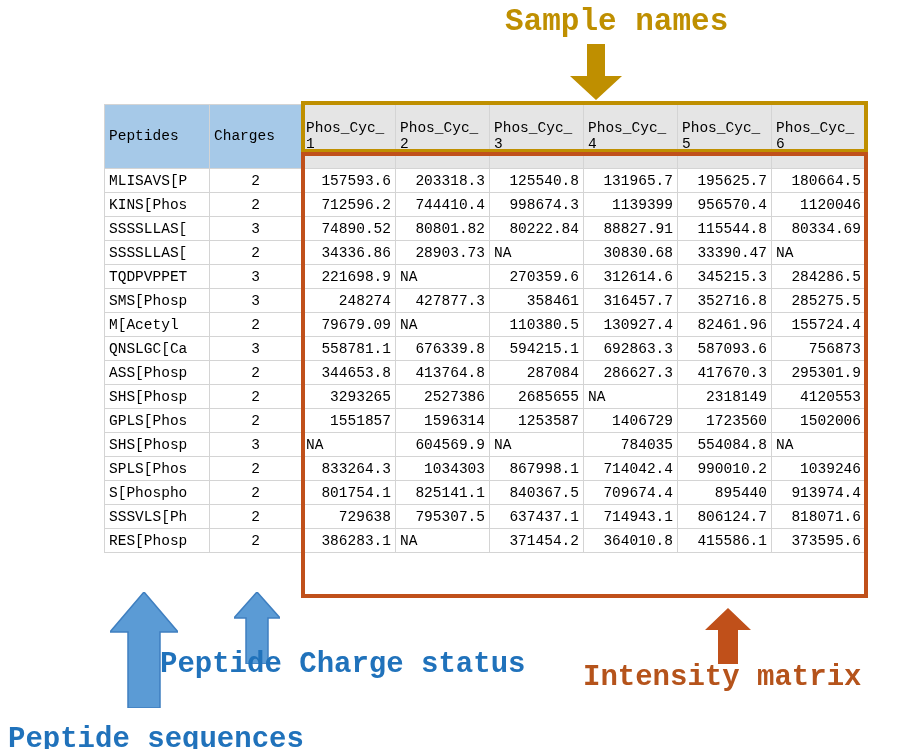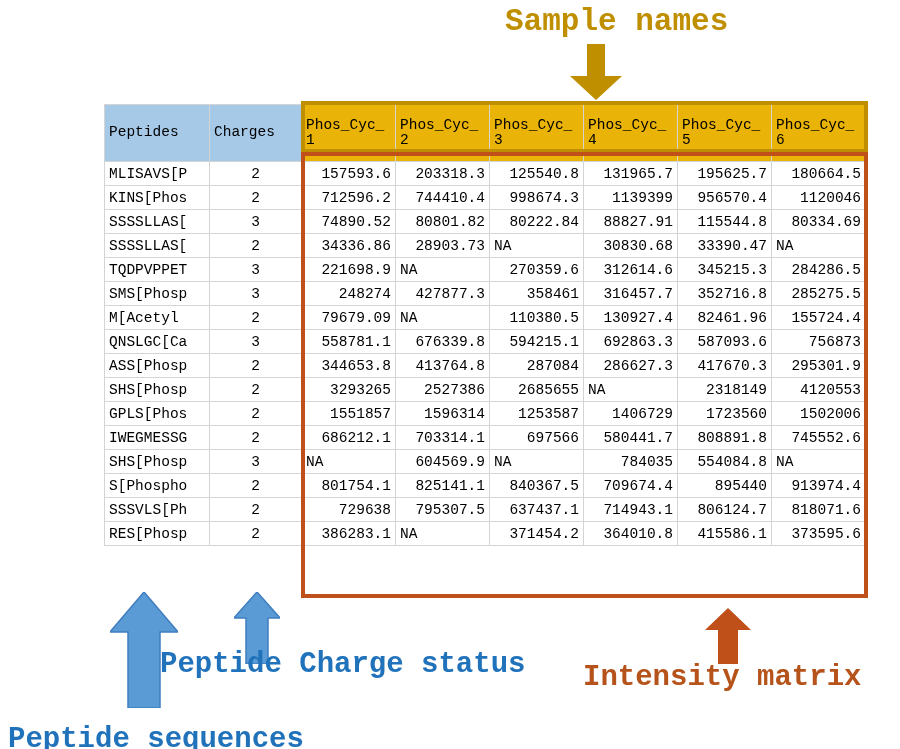--- a/index.html
+++ b/index.html
@@ -70,34 +70,34 @@
     border:1px solid #d4d4d4;
     height:24px;
     padding:0 4px;
     overflow:hidden;
     white-space:nowrap;
     font-weight:normal;
     box-sizing:border-box;
   }
   
   tr.hdr th{
-    height:57px;
+    height:64px;
     vertical-align:middle;
     line-height:1.05;
     white-space:normal;
     word-break:break-all;
   }
   th.hdr-label{
     background:#a6c9e8;
     text-align:left;
     vertical-align:middle;
     font-size:14.5px;
   }
   th.hdr-sample{
-    background:#eab308;
+    background:#e5e5e5;
     text-align:left;
     vertical-align:middle;
     font-size:14.5px;
   }
   
   td.c-pep{ text-align:left;border-radius:6px; }
   td.c-chg{ text-align:center; }
   td.c-val{ text-align:right; }
   td.c-val.na{ text-align:left; }
 
@@ -256,38 +256,38 @@
           <td class="c-pep">GPLS[Phos</td>
           <td class="c-chg">2</td>
           <td class="c-val">1551857</td>
           <td class="c-val">1596314</td>
           <td class="c-val">1253587</td>
           <td class="c-val">1406729</td>
           <td class="c-val">1723560</td>
           <td class="c-val">1502006</td>
         </tr>
         <tr>
-          <td class="c-pep">IWEGMESSG</td>
-          <td class="c-chg">2</td>
-          <td class="c-val">686212.1</td>
-          <td class="c-val">703314.1</td>
-          <td class="c-val">697566</td>
-          <td class="c-val">580441.7</td>
-          <td class="c-val">808891.8</td>
-          <td class="c-val">745552.6</td>
-        </tr>
-        <tr>
           <td class="c-pep">SHS[Phosp</td>
           <td class="c-chg">3</td>
           <td class="c-val na">NA</td>
           <td class="c-val">604569.9</td>
           <td class="c-val na">NA</td>
           <td class="c-val">784035</td>
           <td class="c-val">554084.8</td>
           <td class="c-val na">NA</td>
+        </tr>
+        <tr>
+          <td class="c-pep">SPLS[Phos</td>
+          <td class="c-chg">2</td>
+          <td class="c-val">833264.3</td>
+          <td class="c-val">1034303</td>
+          <td class="c-val">867998.1</td>
+          <td class="c-val">714042.4</td>
+          <td class="c-val">990010.2</td>
+          <td class="c-val">1039246</td>
         </tr>
         <tr>
           <td class="c-pep">S[Phospho</td>
           <td class="c-chg">2</td>
           <td class="c-val">801754.1</td>
           <td class="c-val">825141.1</td>
           <td class="c-val">840367.5</td>
           <td class="c-val">709674.4</td>
           <td class="c-val">895440</td>
           <td class="c-val">913974.4</td>

